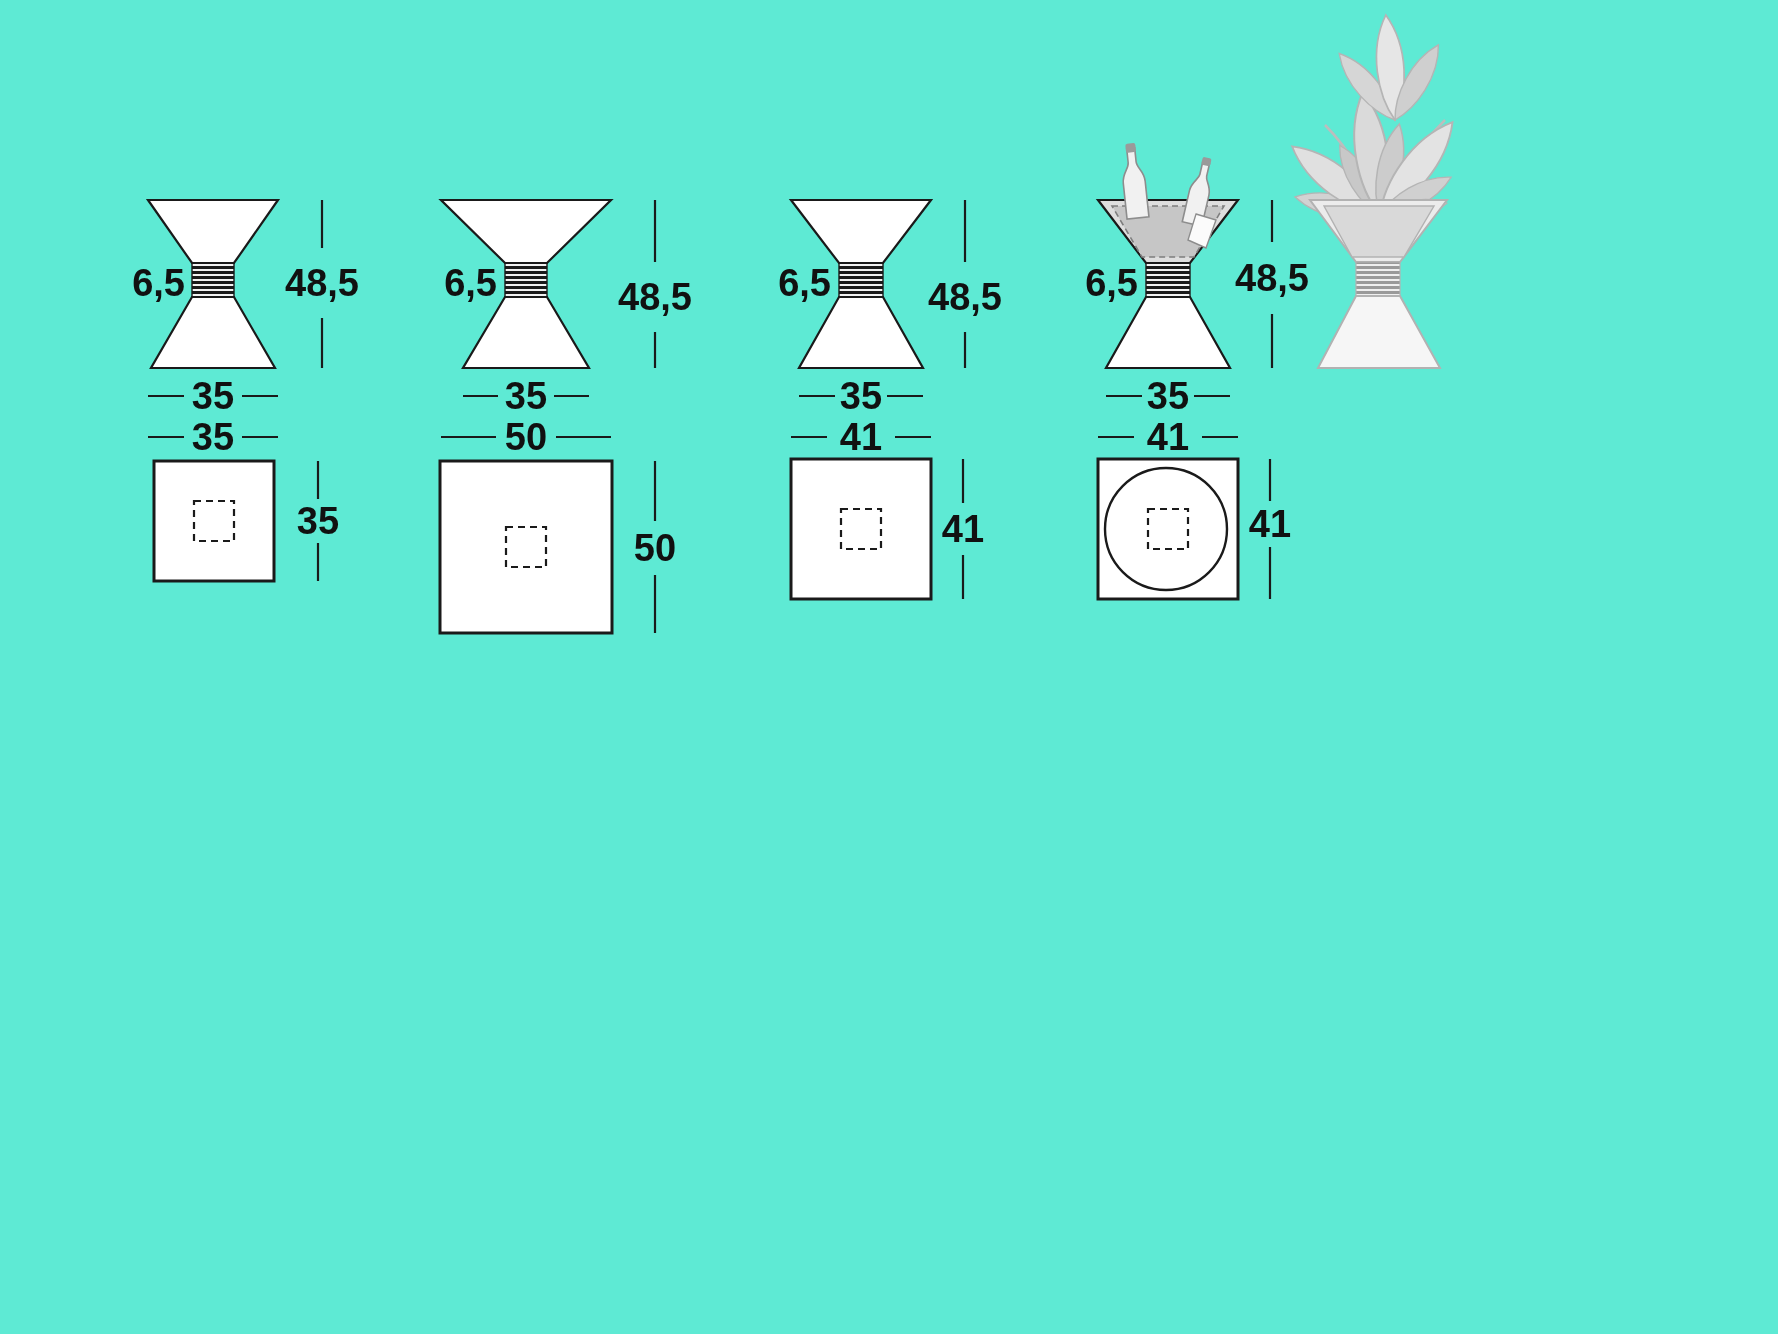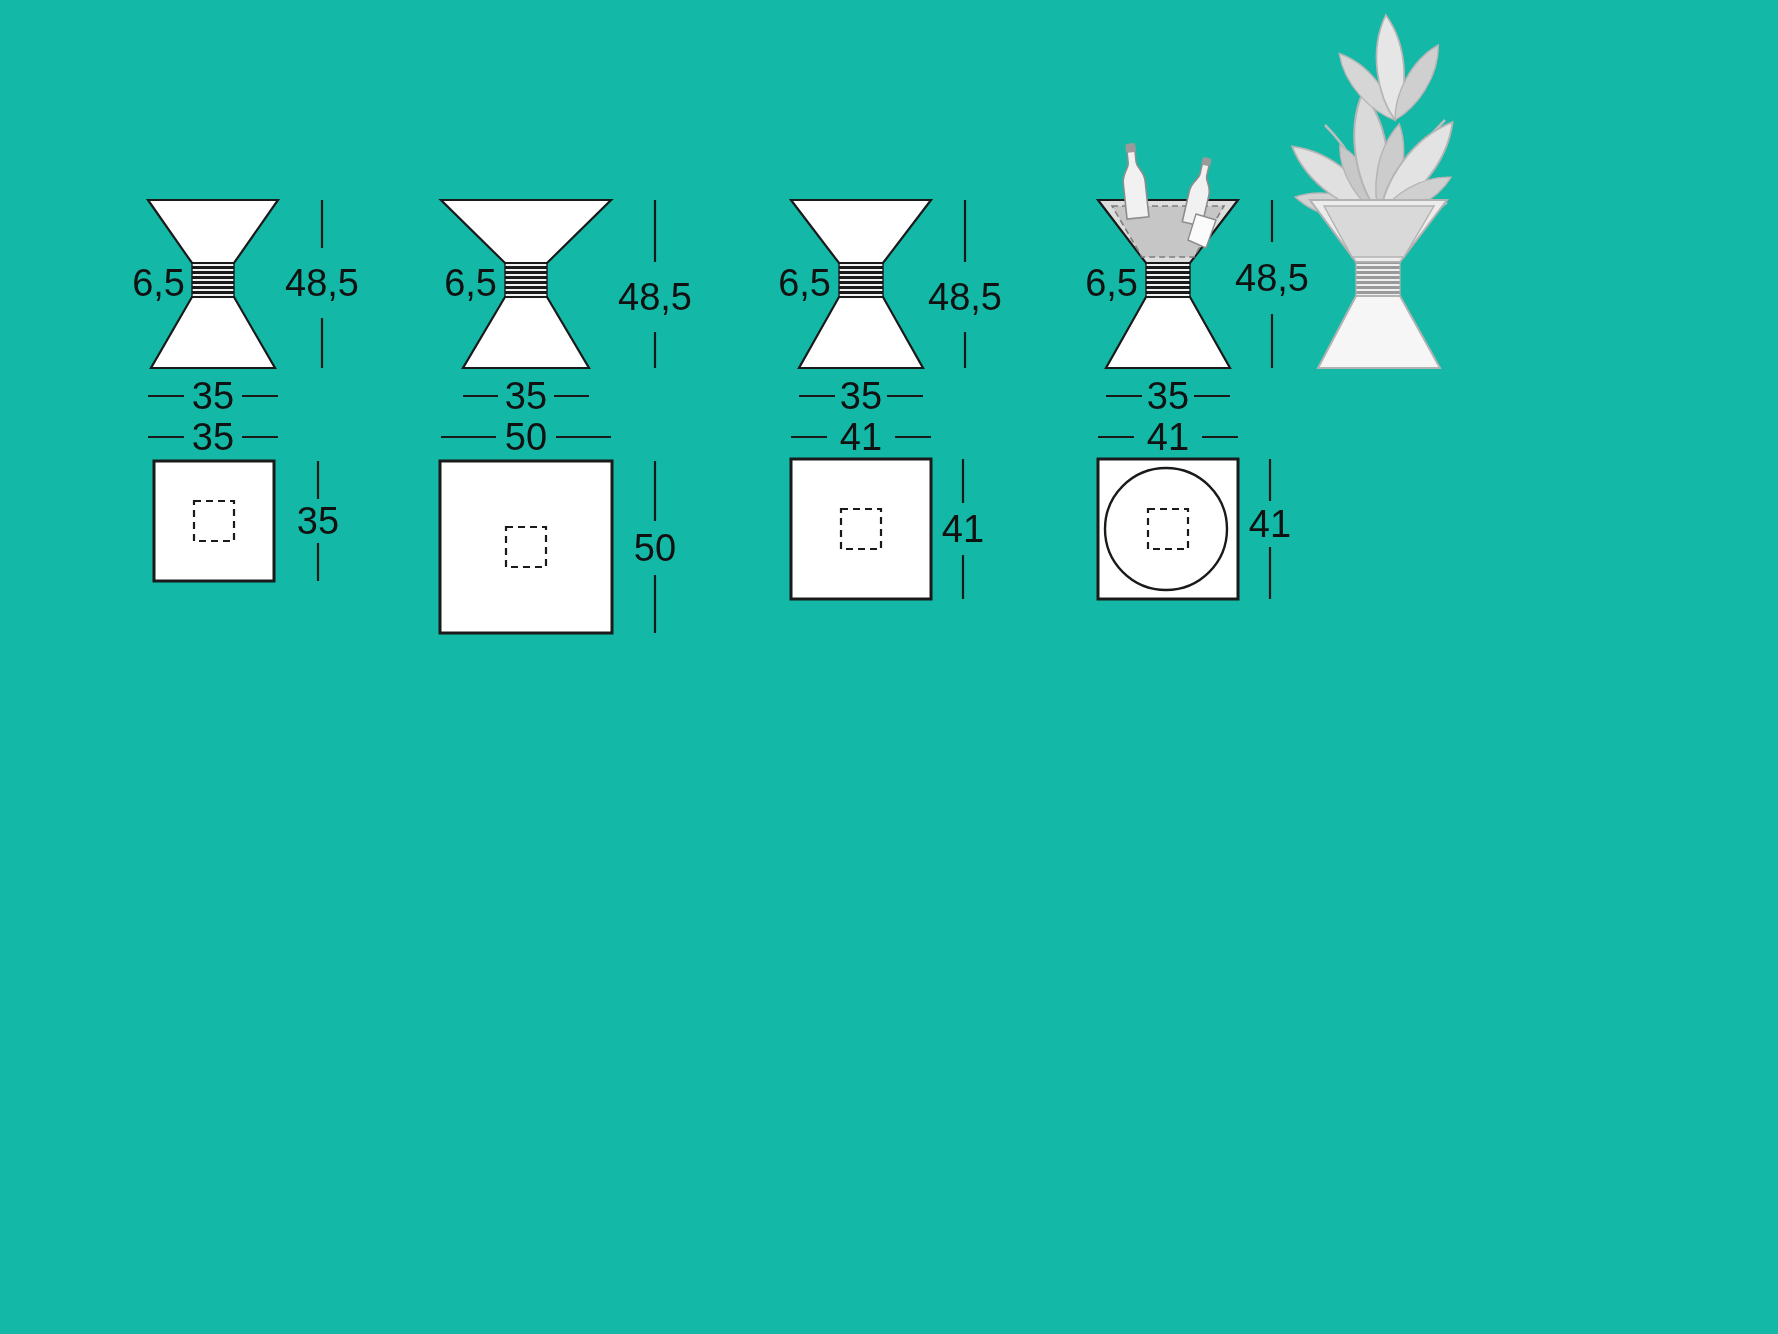--- a/index.html
+++ b/index.html
@@ -1,17 +1,17 @@
 <!DOCTYPE html>
 <html><head>
 <meta charset="utf-8">
 <style>
   html,body{margin:0;padding:0;background:#ffffff;}
-  .canvas{position:relative;width:1778px;height:1334px;background:#14b8a6;overflow:hidden;
-          font-family:"Liberation Sans","DejaVu Sans",sans-serif;}
+  .canvas{position:relative;width:1778px;height:1334px;background:#5eead4;overflow:hidden;
+          font-family:"Liberation Sans","DejaVu Sans",sans-serif;font-weight:bold;}
   svg{display:block;}
   .dim-label{font-family:"Liberation Sans","DejaVu Sans",sans-serif;font-size:38px;fill:#111111;
              text-anchor:middle;dominant-baseline:central;}
   .end{text-anchor:end;}
   .dim-line{stroke:#1a1a1a;stroke-width:2.2;}
   .outline{fill:#ffffff;stroke:#1a1a1a;stroke-width:2.2;}
   .plan{fill:#ffffff;stroke:#1a1a1a;stroke-width:3;}
   .dashed{fill:none;stroke:#1a1a1a;stroke-width:2.2;stroke-dasharray:7 5;}
   .ghost{stroke:#b2b2b2;}
 </style>

